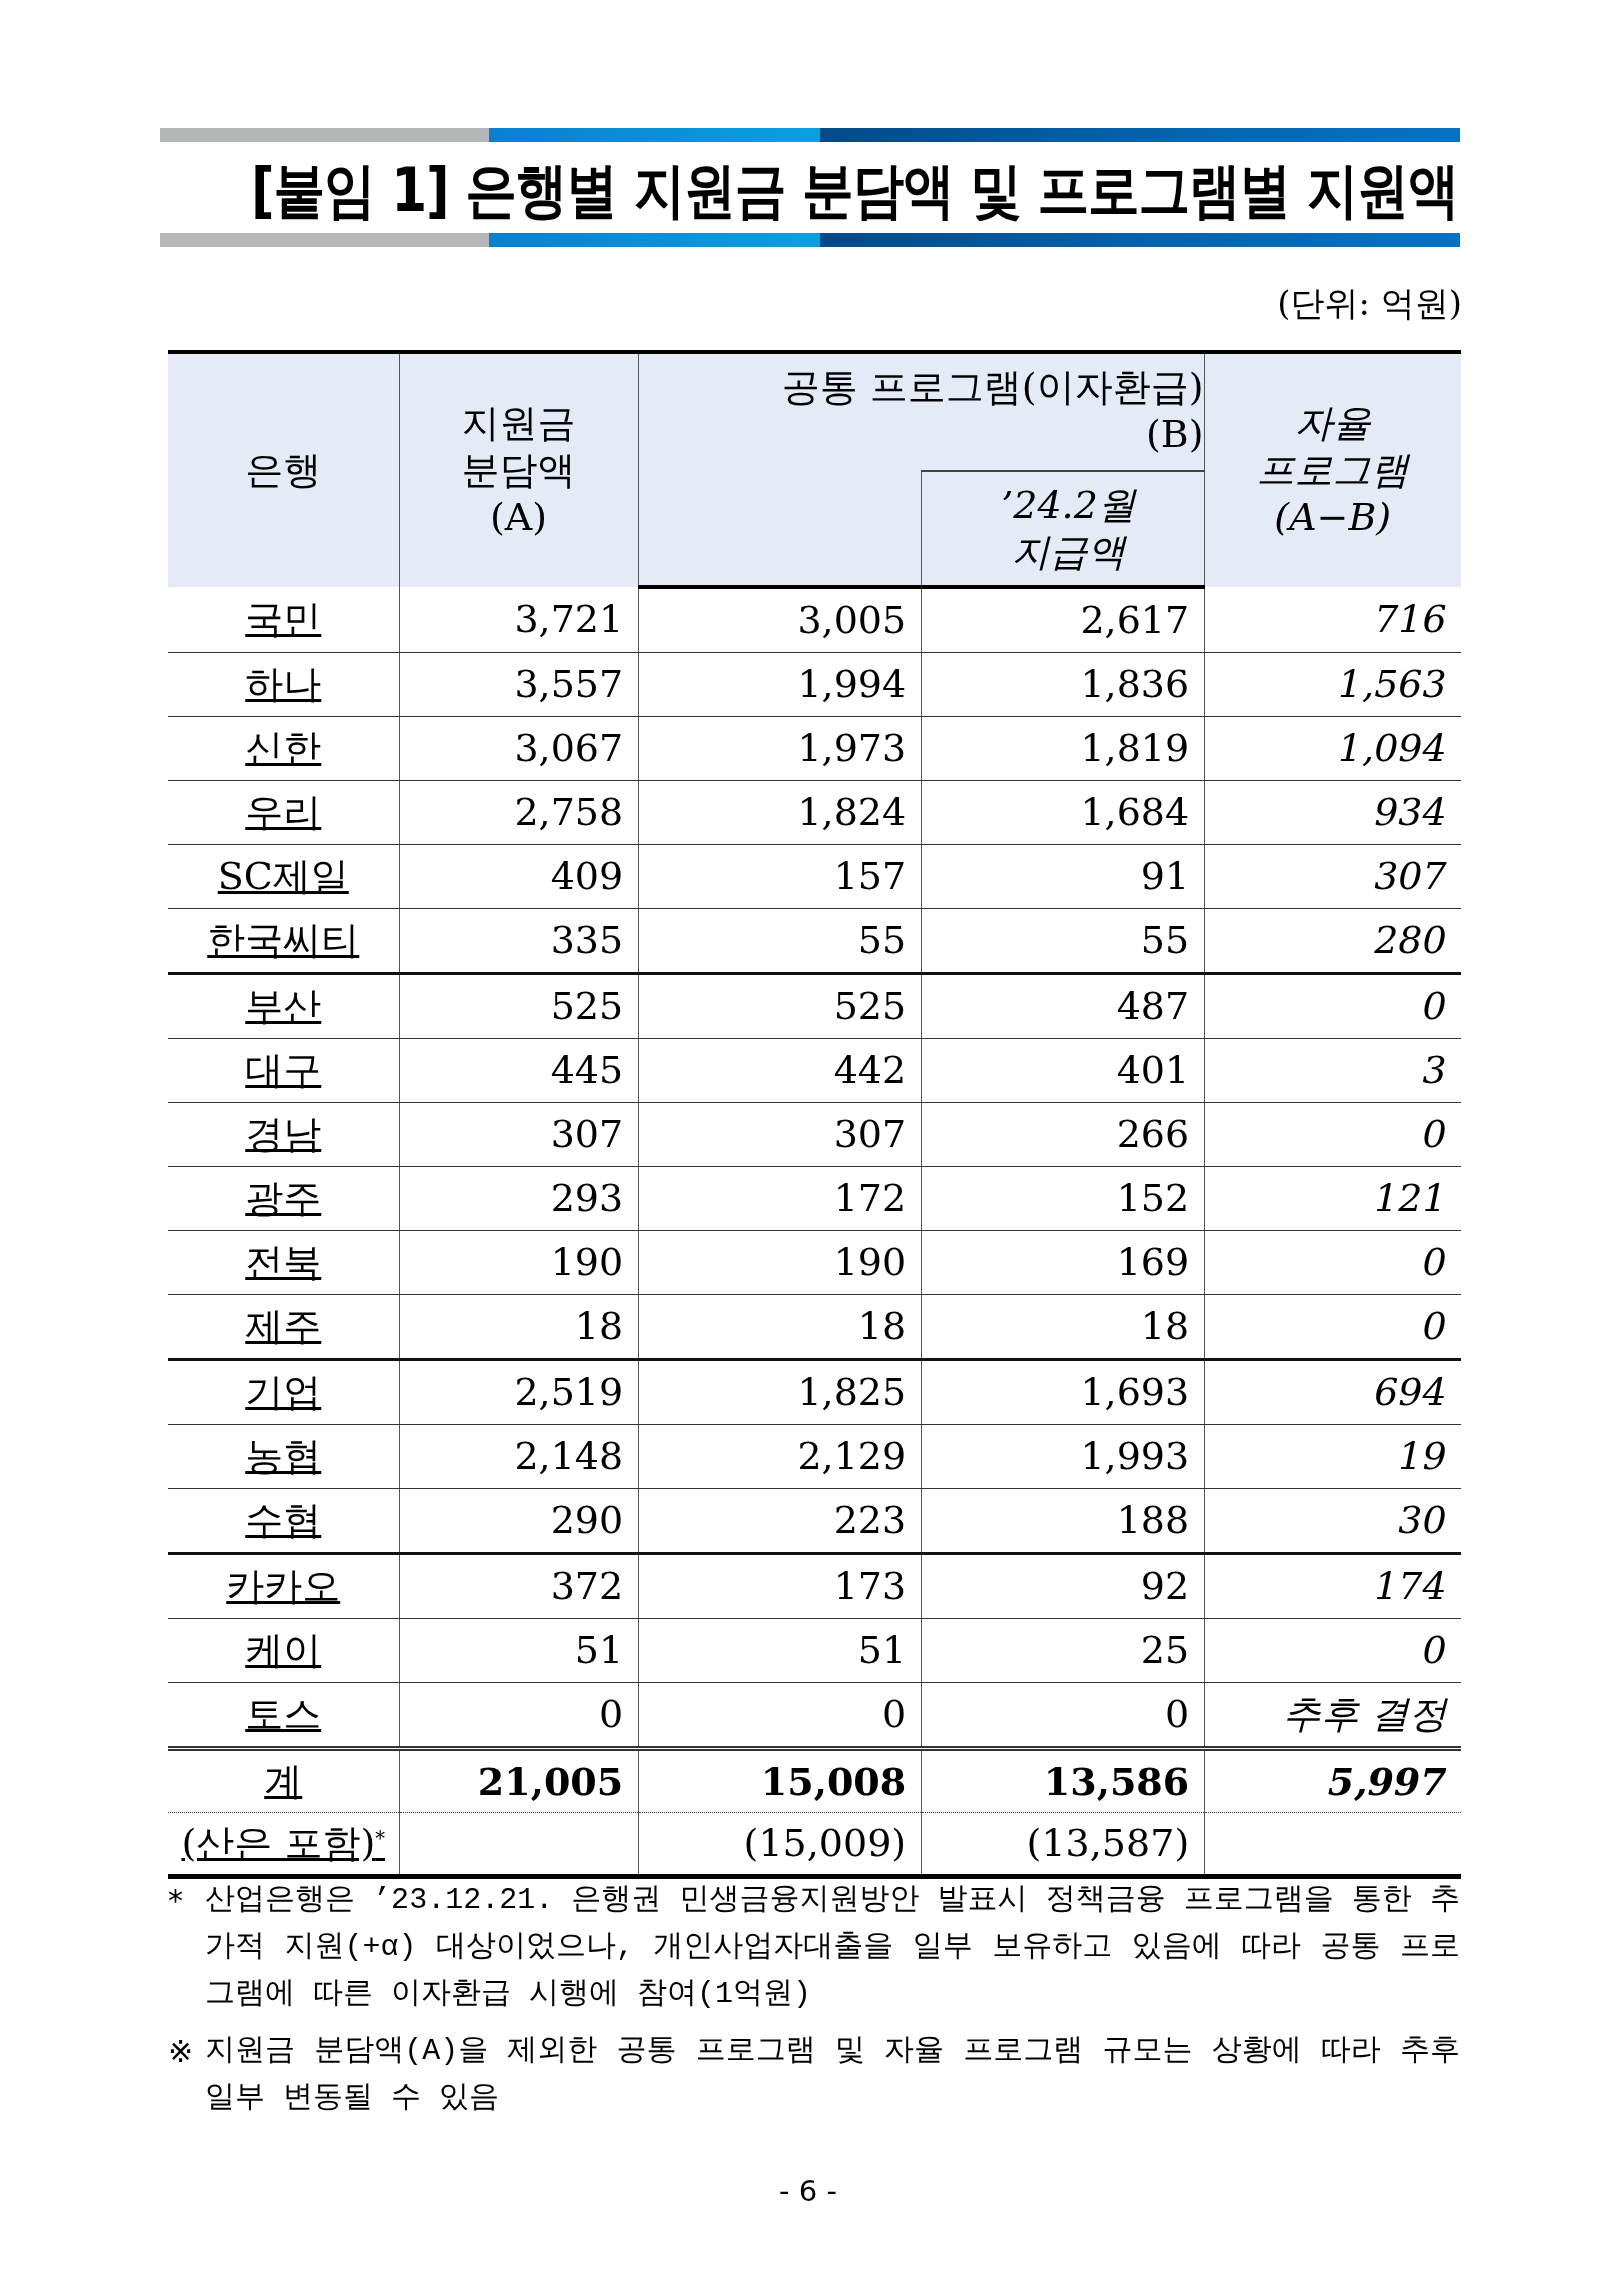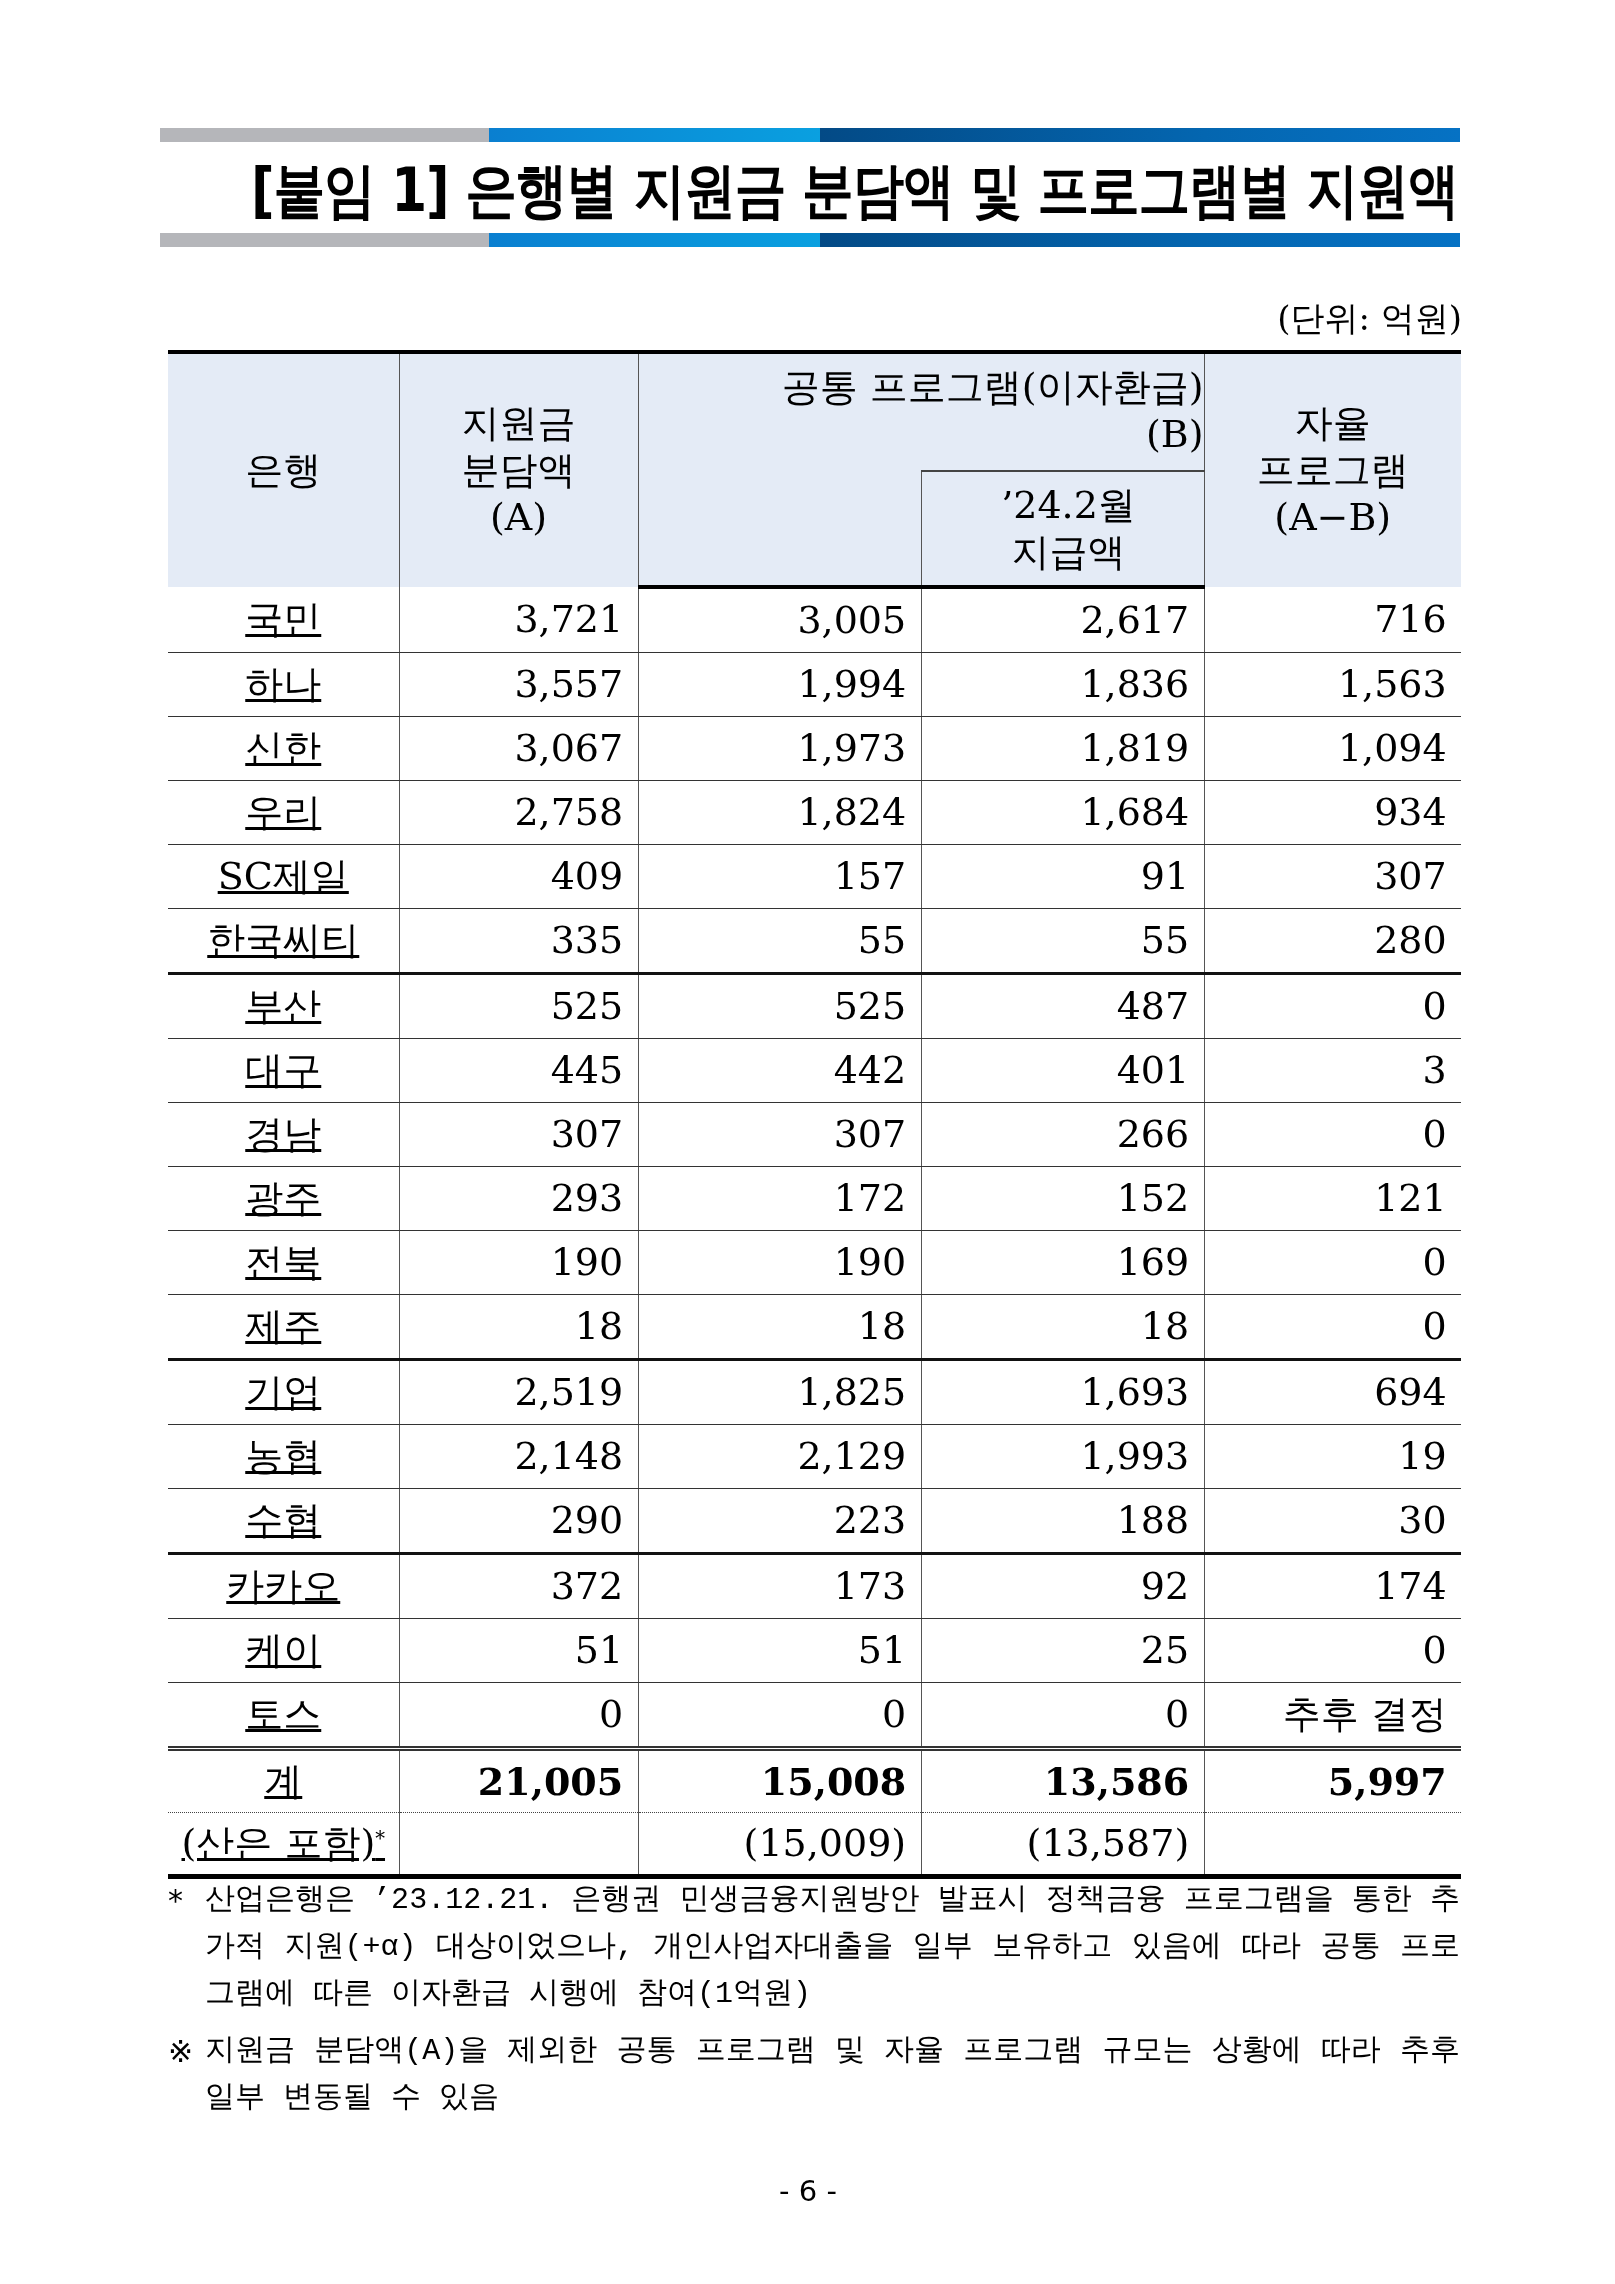--- a/index.html
+++ b/index.html
@@ -11,34 +11,34 @@
   .bar .seg-light { width:331px; background:linear-gradient(90deg,#0a7fd0,#0aa0e0); }
   .bar .seg-dark { flex:1; background:linear-gradient(90deg,#034a86,#0466b0 60%,#0672c4); }
   .bar-top { top:128px; }
   .bar-bottom { top:233px; }
 
   .title { position:absolute; left:160px; width:1300px; top:149px; height:83px;
            text-align:center; font-family:"DejaVu Sans","Liberation Sans",sans-serif;
            font-weight:bold; font-size:60px; line-height:83px; letter-spacing:-1.3px;
            transform:scaleX(0.86); transform-origin:center; white-space:nowrap; }
 
-  .unit { position:absolute; right:154px; top:295px; font-size:34px; line-height:46px; }
+  .unit { position:absolute; right:154px; top:280px; font-size:34px; line-height:46px; }
 
   table.main { position:absolute; left:168px; top:350px; width:1292px;
                border-collapse:collapse; table-layout:fixed; }
   table.main col.c0 { width:231px; }
   table.main col.c1 { width:239px; }
   table.main col.c2 { width:283px; }
   table.main col.c3 { width:283px; }
   table.main col.c4 { width:257px; }
 
   table.main td, table.main th { padding:0; font-weight:normal; font-size:38px;
                border-left:1.3px solid #555; border-right:1.3px solid #555; }
   table.main tr > :first-child { border-left:none; }
-  table.main tr > :last-child { border-right:none; }
+  table.main tr > :last-child { border-right:none;font-style:italic; }
 
   thead th { background:#e4ebf6; text-align:center; line-height:47px; }
   thead tr.h1 th { border-top:4.6px solid #000; }
   thead tr.h2 th { border-bottom:4.6px solid #000;padding-left:12px; }
   thead .sub-empty { background:#e4ebf6; border-top:none; }
   thead .sub-month { border-top:2px solid #444; }
 
   tbody td { height:63px; border-bottom:1.3px solid #333; line-height:63px; }
   tbody td.name { text-align:center;text-decoration:underline; }
   tbody td.num { text-align:right; padding-right:14.3px; }

